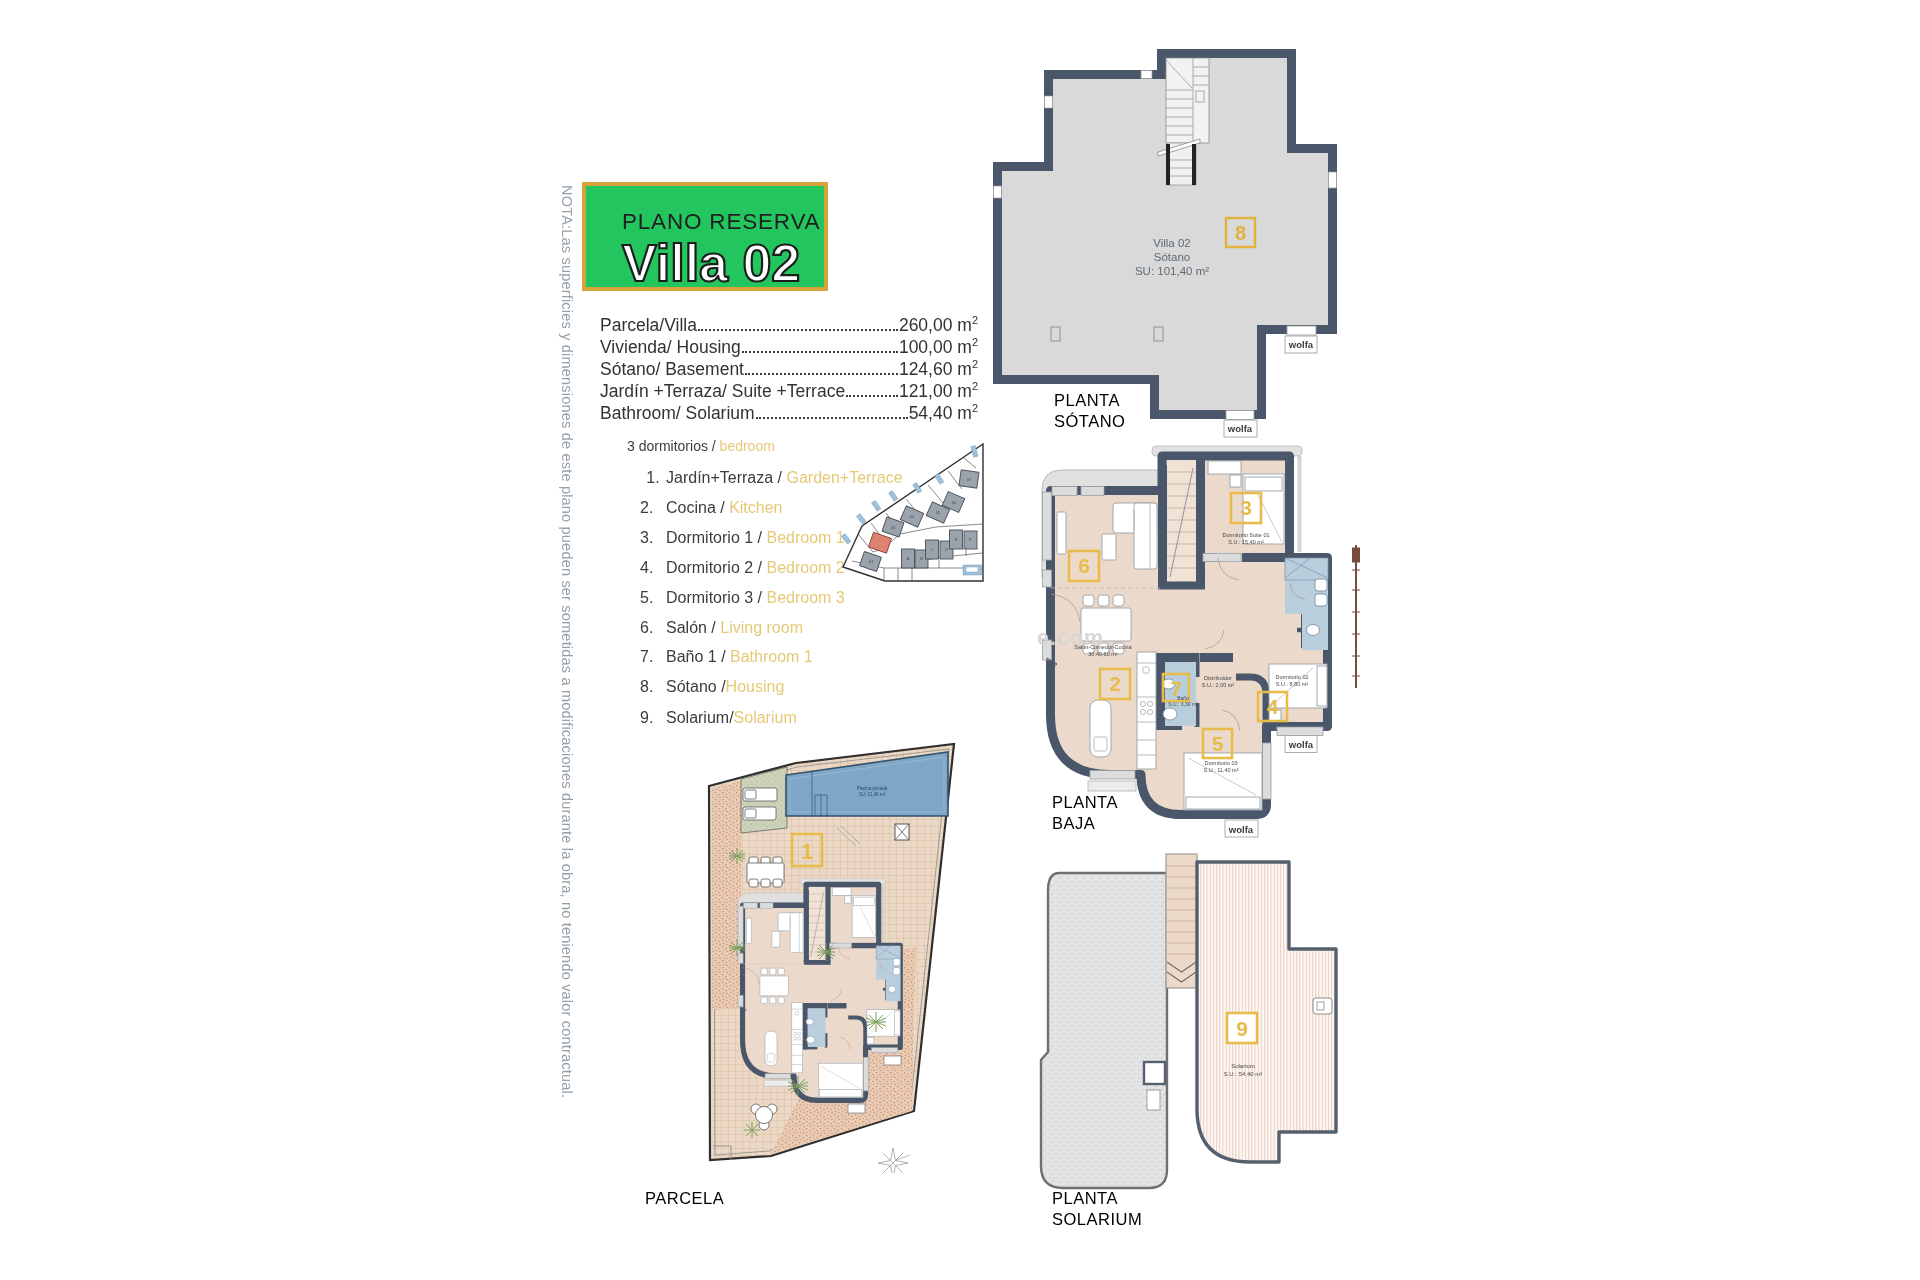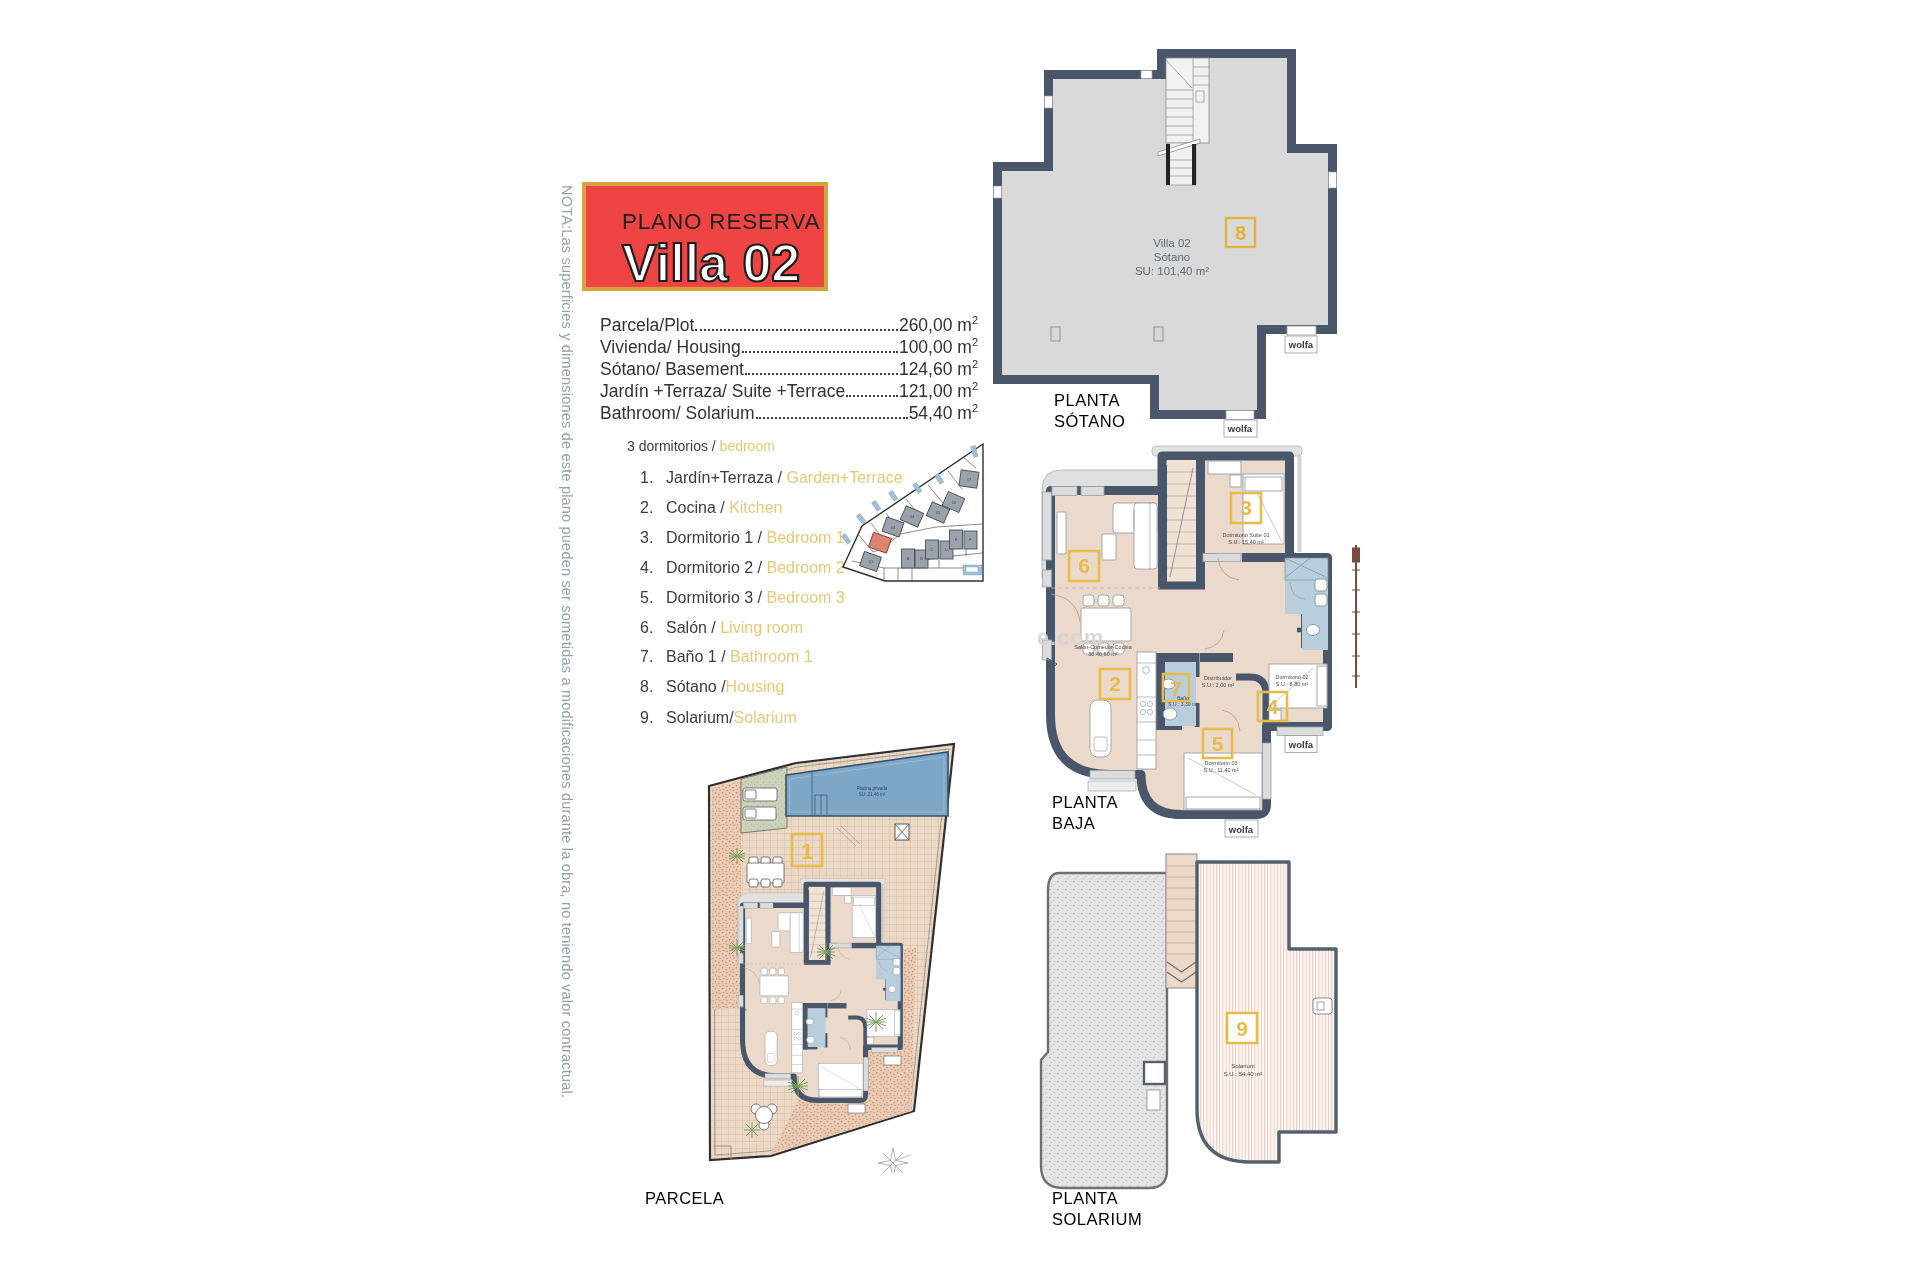--- a/index.html
+++ b/index.html
@@ -2,21 +2,21 @@
 <html><head>
 <meta charset="utf-8">
 <style>
   html,body{margin:0;padding:0;}
   body{width:1920px;height:1280px;background:#ffffff;position:relative;overflow:hidden;
        font-family:"Liberation Sans", sans-serif;}
   .abs{position:absolute;}
   .note{position:absolute;left:575px;top:185px;transform:rotate(90deg);transform-origin:0 0;
         white-space:nowrap;color:#94a1ab;font-size:14.5px;letter-spacing:0.2px;}
   .titlebox{position:absolute;left:582px;top:182px;width:238px;height:101px;
-        border:4px solid #d7a33c;background:#ef4444;}
+        border:4px solid #d7a33c;background:#22c55e;}
   .t1{position:absolute;left:36px;top:23px;font-size:22.5px;color:#1f1f1f;letter-spacing:0.8px;white-space:nowrap;}
   .areas{position:absolute;left:600px;top:314px;width:378px;font-size:17.5px;color:#323232;}
   .arow{display:flex;align-items:baseline;height:22px;}
   .arow .lbl{white-space:nowrap;}
   .arow .dots{flex:1;border-bottom:2.2px dotted #3c3c3c;margin:0 1px 3px 1px;}
   .arow .val{white-space:nowrap;}
   sup{font-size:11px;}
   .leghead{position:absolute;left:627px;top:438px;font-size:14px;color:#3c3c3c;}
   .yel{color:#e6c876;}
   .legitem{position:absolute;font-size:16px;color:#3c3c3c;}
@@ -31,21 +31,21 @@
 
 <div class="titlebox">
   <div class="t1">PLANO RESERVA</div>
   <svg class="abs" style="left:0;top:50px;" width="238" height="52" viewBox="0 0 238 52">
     <text x="36" y="45" font-family="Liberation Sans, sans-serif" font-size="52" font-weight="bold" fill="#ffffff" stroke="#1d1d1d" stroke-width="2.2" letter-spacing="0">Villa 02</text>
   </svg>
 </div>
 
 <div class="areas">
   <div class="arow">
-      <span class="lbl">Parcela/Plot</span>
+      <span class="lbl">Parcela/Villa</span>
       <span class="dots"></span>
       <span class="val">260,00 m<sup>2</sup></span>
     </div>
   <div class="arow">
       <span class="lbl">Vivienda/ Housing</span>
       <span class="dots"></span>
       <span class="val">100,00 m<sup>2</sup></span>
     </div>
   <div class="arow">
       <span class="lbl">Sótano/ Basement</span>
@@ -58,21 +58,21 @@
       <span class="val">121,00 m<sup>2</sup></span>
     </div>
   <div class="arow">
       <span class="lbl">Bathroom/ Solarium</span>
       <span class="dots"></span>
       <span class="val">54,40 m<sup>2</sup></span>
     </div>
 </div>
 
 <div class="leghead">3 dormitorios / <span class="yel">bedroom</span></div>
-<div class="legitem" style="left:640px;top:469px;"><span class="legnum">1.</span>Jardín+Terraza / <span class="yel">Garden+Terrace</span></div>
+<div class="legitem" style="left:640px;top:469px;text-align:center;"><span class="legnum">1.</span>Jardín+Terraza / <span class="yel">Garden+Terrace</span></div>
 <div class="legitem" style="left:640px;top:499px;"><span class="legnum">2.</span>Cocina / <span class="yel">Kitchen</span></div>
 <div class="legitem" style="left:640px;top:529px;"><span class="legnum">3.</span>Dormitorio 1 / <span class="yel">Bedroom 1</span></div>
 <div class="legitem" style="left:640px;top:559px;"><span class="legnum">4.</span>Dormitorio 2 / <span class="yel">Bedroom 2</span></div>
 <div class="legitem" style="left:640px;top:589px;"><span class="legnum">5.</span>Dormitorio 3 / <span class="yel">Bedroom 3</span></div>
 <div class="legitem" style="left:640px;top:619px;"><span class="legnum">6.</span>Salón / <span class="yel">Living room</span></div>
 <div class="legitem" style="left:640px;top:648px;"><span class="legnum">7.</span>Baño 1 / <span class="yel">Bathroom 1</span></div>
 <div class="legitem" style="left:640px;top:678px;"><span class="legnum">8.</span>Sótano /<span class="yel">Housing</span></div>
 <div class="legitem" style="left:640px;top:709px;"><span class="legnum">9.</span>Solarium/<span class="yel">Solarium</span></div>
 
 <div class="planlabel" style="left:1054px;top:390px;">PLANTA<br>SÓTANO</div>

